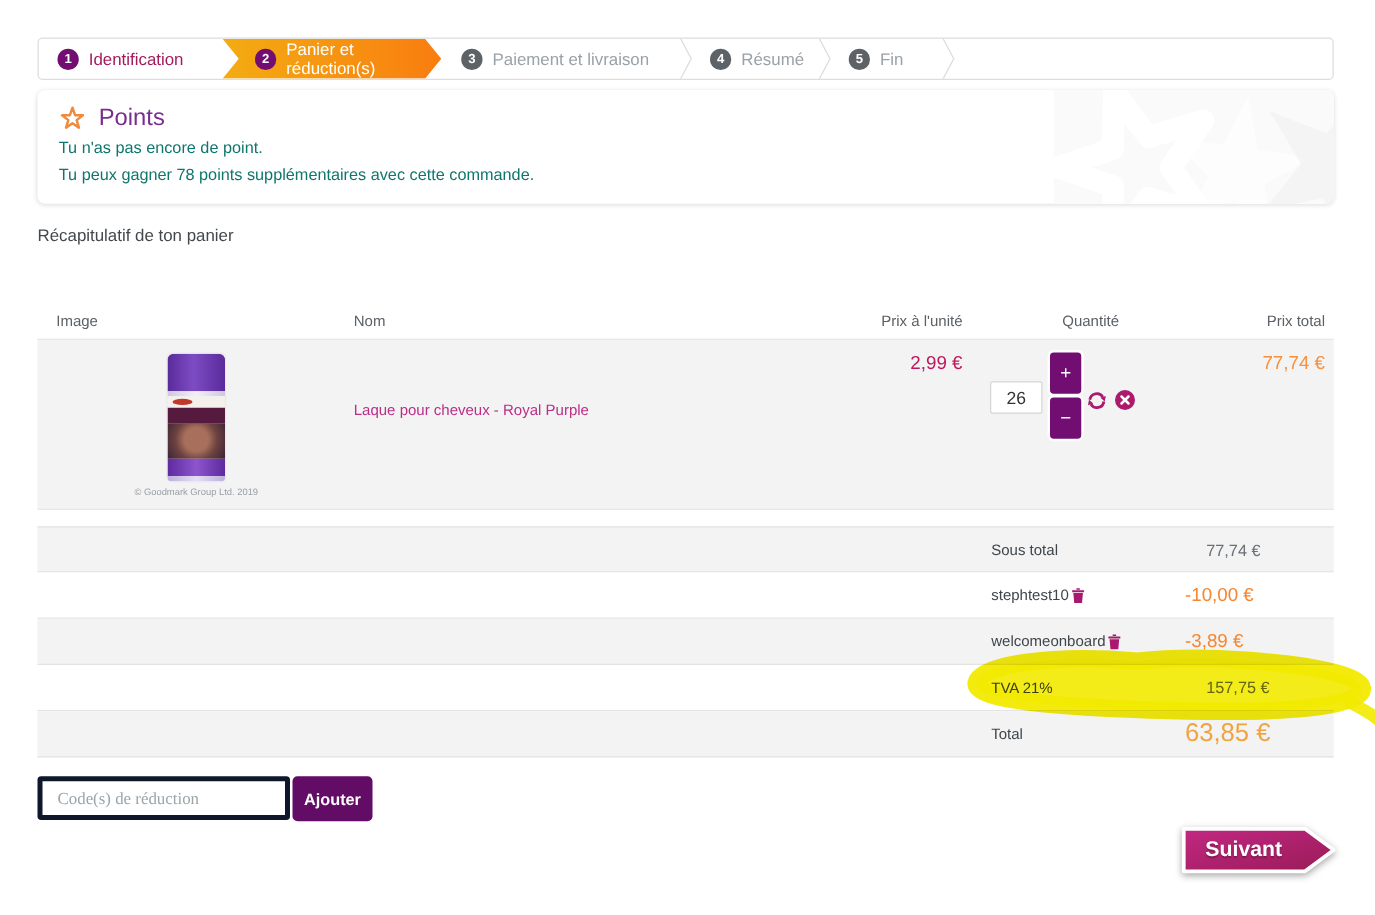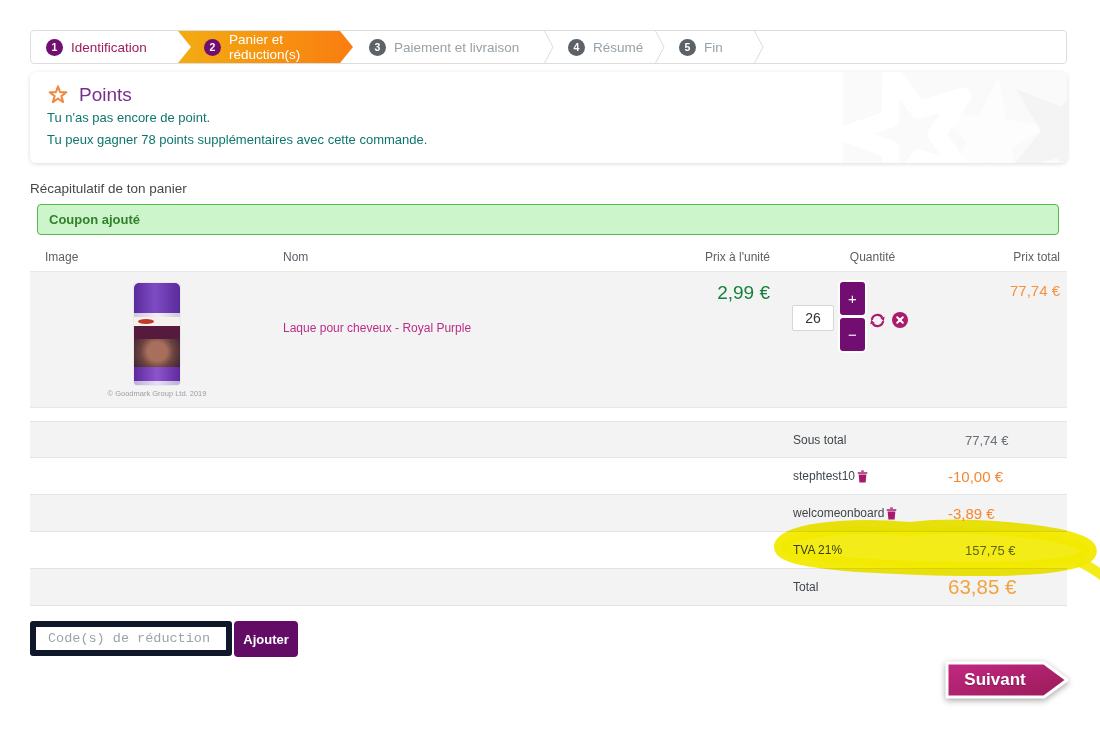--- a/index.html
+++ b/index.html
@@ -48,21 +48,21 @@
   .thead span { position:absolute; top:0; }
   .th-image { left:15px; }
   .th-name  { left:253px; }
   .th-unit  { left:640px; width:100px; text-align:right; }
   .th-qty   { left:775px; width:135px; text-align:center; }
   .th-total { left:930px; width:100px; text-align:right; }
 
   .prow { position:absolute; left:30px; top:271px; width:1037px; height:137px;
           background:#f3f3f3; border-top:1px solid #e8e8e8; border-bottom:1px solid #e8e8e8; }
   .pname { position:absolute; left:253px; top:13px; font-size:12px; color:#bb2e87; cursor:pointer;margin-top:36px; }
-  .punit { position:absolute; left:640px; top:10px; width:100px; text-align:right; font-size:19px; color:#15803d; }
+  .punit { position:absolute; left:640px; top:10px; width:100px; text-align:right; font-size:15px; color:#be185d; }
   .ptotal{ position:absolute; left:930px; top:10px; width:100px; text-align:right; font-size:15px; color:#f6913e; }
 
   
   .canwrap { position:absolute; left:72px; top:11px; width:110px; }
   .can { width:46px; height:102px; margin:0 auto; display:flex; flex-direction:column;
          border-radius:3px; overflow:hidden; box-shadow:0 0 0 1px rgba(0,0,0,.04); }
   .can-cap   { height:30px; background:linear-gradient(90deg,#5a2b9b,#7d4cc4 45%,#5a2b9b); border-radius:5px 5px 0 0; }
   .can-rim   { height:4px;  background:linear-gradient(90deg,#cfc8e0,#f2effa,#cfc8e0); }
   .can-lab1  { height:9px;  background:#f4f1ec; position:relative; }
   .can-logo  { position:absolute; left:4px; top:2px; width:16px; height:5px; background:#c0392b; border-radius:50%; }
@@ -98,22 +98,22 @@
   .v-plain    { font-size:13px; color:#697077; padding-left:17px; }
   .v-discount { font-size:15px; color:#f6862f; }
   .v-total    { font-size:20.5px; color:#efa441; }
   .trash-btn { background:none; border:none; cursor:pointer; padding:0; display:flex; align-items:center; }
 
   .hl-svg { position:absolute; left:770px; top:515px; width:335px; height:65px;
             mix-blend-mode:multiply; pointer-events:none; z-index:5; }
 
   
   .code-input { position:absolute; left:30px; top:621px; width:202px; height:35px;
-            border:6px solid #0f172a; border-radius:3px; padding:0 12px;
-            font-size:13.5px; color:#333; font-family:Liberation Mono, monospace; }
+            border:4px solid #0f172a; border-radius:3px; padding:0 12px;
+            font-size:13.5px; color:#333; font-family:Liberation Serif, serif; }
   .code-input::placeholder { color:#9aa5ab; }
   .add-btn { position:absolute; left:234px; top:621px; width:64px; height:36px;
             background:#630c66; border:none; border-radius:4px; color:#fff;
             font-weight:bold; font-size:13px; cursor:pointer; }
 
   
   .next-wrap { position:absolute; left:944px; top:659px; width:128px; height:42px; cursor:pointer;text-decoration:underline; }
   .next-svg { position:absolute; left:0; top:0; filter:drop-shadow(0 2px 3px rgba(0,0,0,.35)); }
   .next-label { position:absolute; left:0; top:0; width:102px; height:42px;
             display:flex; align-items:center; justify-content:center;
@@ -180,21 +180,20 @@
       <svg width="22" height="22" viewBox="0 0 100 100">
         <path d="M50,10 L59.4,37.1 L88,37.6 L65.2,55 L73.5,82.4 L50,66 L26.5,82.4 L34.8,55 L12,37.6 L40.6,37.1 Z" fill="none" stroke="#f08a3c" stroke-width="9" stroke-linejoin="round"></path>
       </svg>
       <span class="points-title">Points</span>
     </div>
     <div class="points-line pl1">Tu n'as pas encore de point.</div>
     <div class="points-line pl2">Tu peux gagner 78 points supplémentaires avec cette commande.</div>
   </div>
 
   <div class="cart-heading">Récapitulatif de ton panier</div>
-  <div class="coupon-banner">Coupon ajouté</div>
 
   <div class="thead">
     <span class="th-image">Image</span>
     <span class="th-name">Nom</span>
     <span class="th-unit">Prix à l'unité</span>
     <span class="th-qty">Quantité</span>
     <span class="th-total">Prix total</span>
   </div>
 
   <div class="prow">

